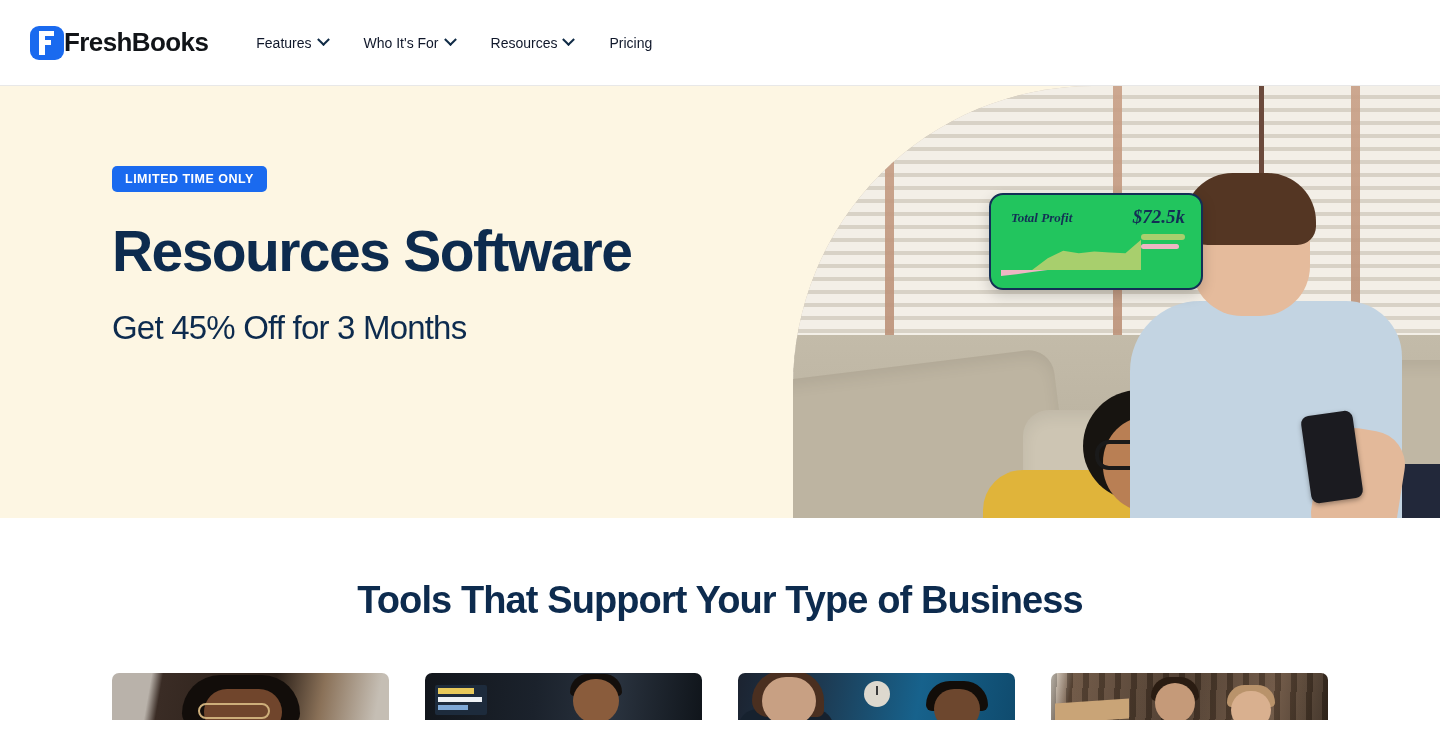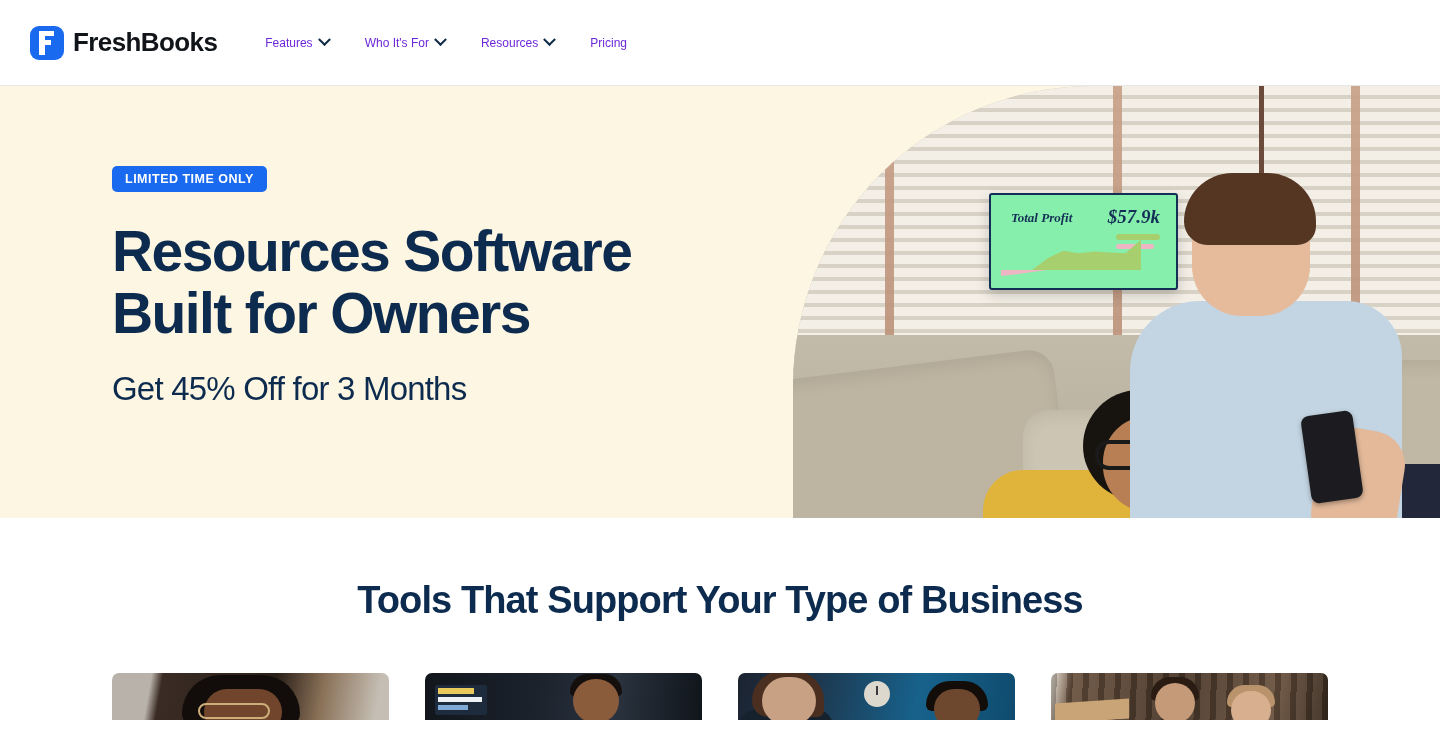--- a/index.html
+++ b/index.html
@@ -14,21 +14,21 @@
 
   
   .header {
     position: absolute; top: 0; left: 0;
     width: 1440px; height: 86px;
     background: #ffffff;
     border-bottom: 1px solid #e8e8e8;
     display: flex; align-items: center;
   }
   .logo-wrap {
-    display: flex; align-items: center; gap: 9px;
+    display: flex; align-items: center; 
     margin-left: 30px;
   }
   .logo-mark {
     width: 34px; height: 34px; border-radius: 9px;
     background: #1A6AEF;
     position: relative; flex: none;
   }
   .logo-mark .f-glyph {
     position: absolute; left: 9px; top: 5px;
     width: 16px; height: 24px;
@@ -50,21 +50,21 @@
     color: #111418; letter-spacing: -0.6px;
     font-family: "Liberation Sans", sans-serif;
   }
 
   .nav-main {
     display: flex; align-items: center; gap: 36px;
     margin-left: 48px;
   }
   .nav-link {
     display: flex; align-items: center; gap: 7px;
-    font-size: 12px; color: #6d28d9;
+    font-size: 14px; color: #0f172a;
     cursor: pointer; white-space: nowrap;
   }
   .chev {
     display: inline-block;
     width: 9px; height: 9px;
     border-right: 2.4px solid #102B46;
     border-bottom: 2.4px solid #102B46;
     transform: rotate(45deg) translate(-2px,-2px);
   }
 
@@ -245,24 +245,24 @@
   }
   .phone-b {
     position: absolute; right: 18px; bottom: 68px;
     width: 46px; height: 82px; border-radius: 7px;
     background: #121216; transform: rotate(6deg);
   }
 
   
   .profit-card {
     position: absolute; left: 196px; top: 107px;
-    width: 189px; height: 97px;
-    background: #86efac;
+    width: 214px; height: 97px;
+    background: #22c55e;
     border: 2.5px solid #132f55;
-    border-radius: 3px;
+    border-radius: 14px;
     box-shadow: 0 5px 14px rgba(0,0,0,.18);
     overflow: hidden;
   }
   .pc-label {
     position: absolute; left: 20px; top: 15px;
     font-size: 13px; font-style: italic; font-weight: bold;
     color: #132f55;
     font-family: "Liberation Serif", serif;
   }
   .pc-value {
@@ -370,21 +370,20 @@
   </nav>
 
 </div>
 
 <section class="hero">
 
   <div class="hero-copy">
     <div class="pill-limited">LIMITED TIME ONLY</div>
     <h1 class="hero-h1">
       <span>Resources Software</span><br>
-      <span>Built for Owners</span>
     </h1>
     <p class="hero-sub">Get 45% Off for 3 Months</p>
   </div>
 
   <div class="hero-photo">
     <div class="blinds"></div>
     <div class="blind-cord c1"></div>
     <div class="blind-cord c2"></div>
     <div class="blind-cord c3"></div>
     <div class="blind-rod"></div>
@@ -408,21 +407,21 @@
     <div class="person-a">
       <div class="pa-body"></div>
       <div class="pa-head"></div>
       <div class="pa-hair"></div>
       <div class="pa-arm"></div>
       <div class="phone-a"></div>
     </div>
 
     <div class="profit-card">
       <div class="pc-label">Total Profit</div>
-      <div class="pc-value">$57.9k</div>
+      <div class="pc-value">$72.5k</div>
       <div class="pc-key-green"></div>
       <div class="pc-key-pink"></div>
       <svg class="pc-chart" id="profit-chart" viewBox="0 0 140 60" preserveAspectRatio="none">
           <path d="M 0 44 L 0.0 44.0 L 15.6 44.0 L 31.1 44.0 L 46.7 32.2 L 62.2 24.7 L 77.8 27.2 L 93.3 25.5 L 108.9 26.4 L 124.4 27.2 L 140.0 13.8 L 140 44 Z" fill="#A8CF6D"></path>
           <path d="M 0 44 L 0.0 49.9 L 15.6 48.2 L 31.1 46.1 L 46.7 44.0 L 62.2 44.0 L 77.8 44.0 L 93.3 44.0 L 108.9 44.0 L 124.4 44.0 L 140.0 44.0 L 140 44 Z" fill="#EEB6C3"></path>
         </svg>
     </div>
   </div>
 </section>
 

